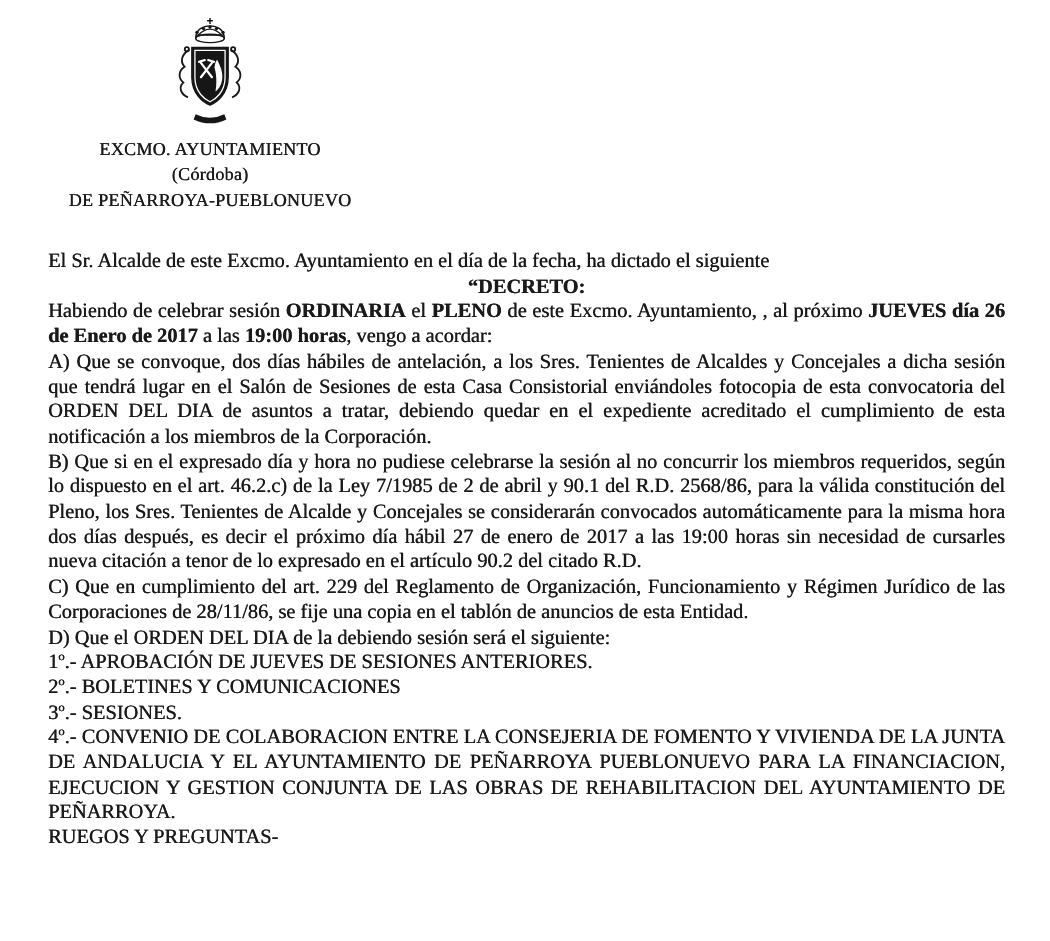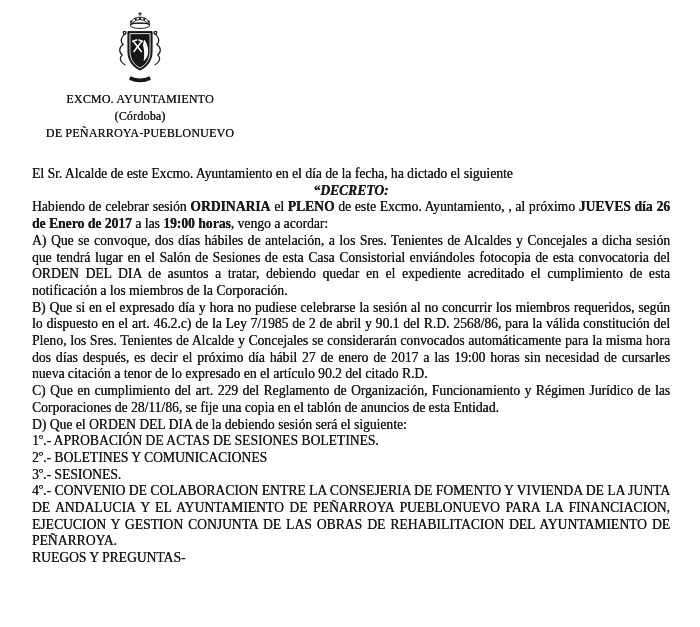--- a/index.html
+++ b/index.html
@@ -22,21 +22,21 @@
   .org-line { font-size:12px; line-height:17px; letter-spacing:0.2px; white-space:nowrap; }
 
   
   .doc {
     position:absolute; top:166px; left:32px; right:30px;
     font-size:13.6px; line-height:16.7px;
   }
   .doc p { margin:0; }
   .center  { text-align:center; }
   .justify { text-align:justify; text-justify:inter-word;font-family:Liberation Serif, serif; }
-  .bi      { font-weight:bold; font-style:italic; }
+  .bi      { font-weight:bold; }
   .u       { text-decoration:underline; }
   .gap-top { margin-top:20px; }
   b { font-weight:bold; }
 </style>
 </head>
 <body>
 
 <div class="page">
 
   <div class="letterhead">
@@ -87,20 +87,20 @@
     <p class="center bi">“DECRETO:</p>
 
     <p class="justify gap-top"><span>Habiendo de celebrar sesión </span><b>ORDINARIA</b><span> el </span><b>PLENO</b><span> de este Excmo. Ayuntamiento, , al próximo </span><b>JUEVES día 26 de Enero  de 2017</b><span> a las </span><b>19:00 horas</b><span>, vengo a acordar:</span></p>
 
     <p class="justify">A) Que se convoque, dos días hábiles de antelación, a los Sres. Tenientes de Alcaldes y Concejales a dicha sesión que tendrá lugar en el Salón de Sesiones de esta Casa Consistorial enviándoles fotocopia de esta convocatoria del ORDEN DEL DIA de asuntos a tratar, debiendo quedar en el expediente acreditado el cumplimiento de esta notificación a los miembros de la Corporación.</p>
     <p class="justify">B) Que si en el expresado día y hora no pudiese celebrarse la sesión al no concurrir los miembros requeridos, según lo dispuesto en el art. 46.2.c) de la Ley 7/1985 de 2 de abril y 90.1 del R.D. 2568/86, para la válida constitución del Pleno, los Sres. Tenientes de Alcalde y Concejales se considerarán convocados automáticamente para la misma hora dos días después, es decir el próximo día hábil 27 de enero  de 2017 a las 19:00 horas sin necesidad de cursarles nueva citación a tenor de lo expresado en el artículo 90.2 del citado R.D.</p>
     <p class="justify">C) Que en cumplimiento del art. 229 del Reglamento de Organización, Funcionamiento y Régimen Jurídico de las Corporaciones de 28/11/86, se fije una copia en el tablón de anuncios de esta Entidad.</p>
     <p>D) Que el ORDEN DEL DIA de la debiendo sesión será el siguiente:</p>
 
 
-    <p>1º.- APROBACIÓN DE ACTAS DE SESIONES BOLETINES.</p>
+    <p>1º.- APROBACIÓN DE JUEVES DE SESIONES ANTERIORES.</p>
     <p>2º.- BOLETINES Y COMUNICACIONES</p>
     <p>3º.- SESIONES.</p>
     <p class="justify">4º.- CONVENIO DE COLABORACION ENTRE LA CONSEJERIA DE FOMENTO Y VIVIENDA DE LA JUNTA DE ANDALUCIA Y EL AYUNTAMIENTO DE PEÑARROYA PUEBLONUEVO PARA LA FINANCIACION, EJECUCION Y GESTION CONJUNTA DE LAS OBRAS DE REHABILITACION DEL AYUNTAMIENTO DE PEÑARROYA.</p>
     <p>RUEGOS Y PREGUNTAS-</p>
   </div>
 
 </div>
 
 </body></html>

